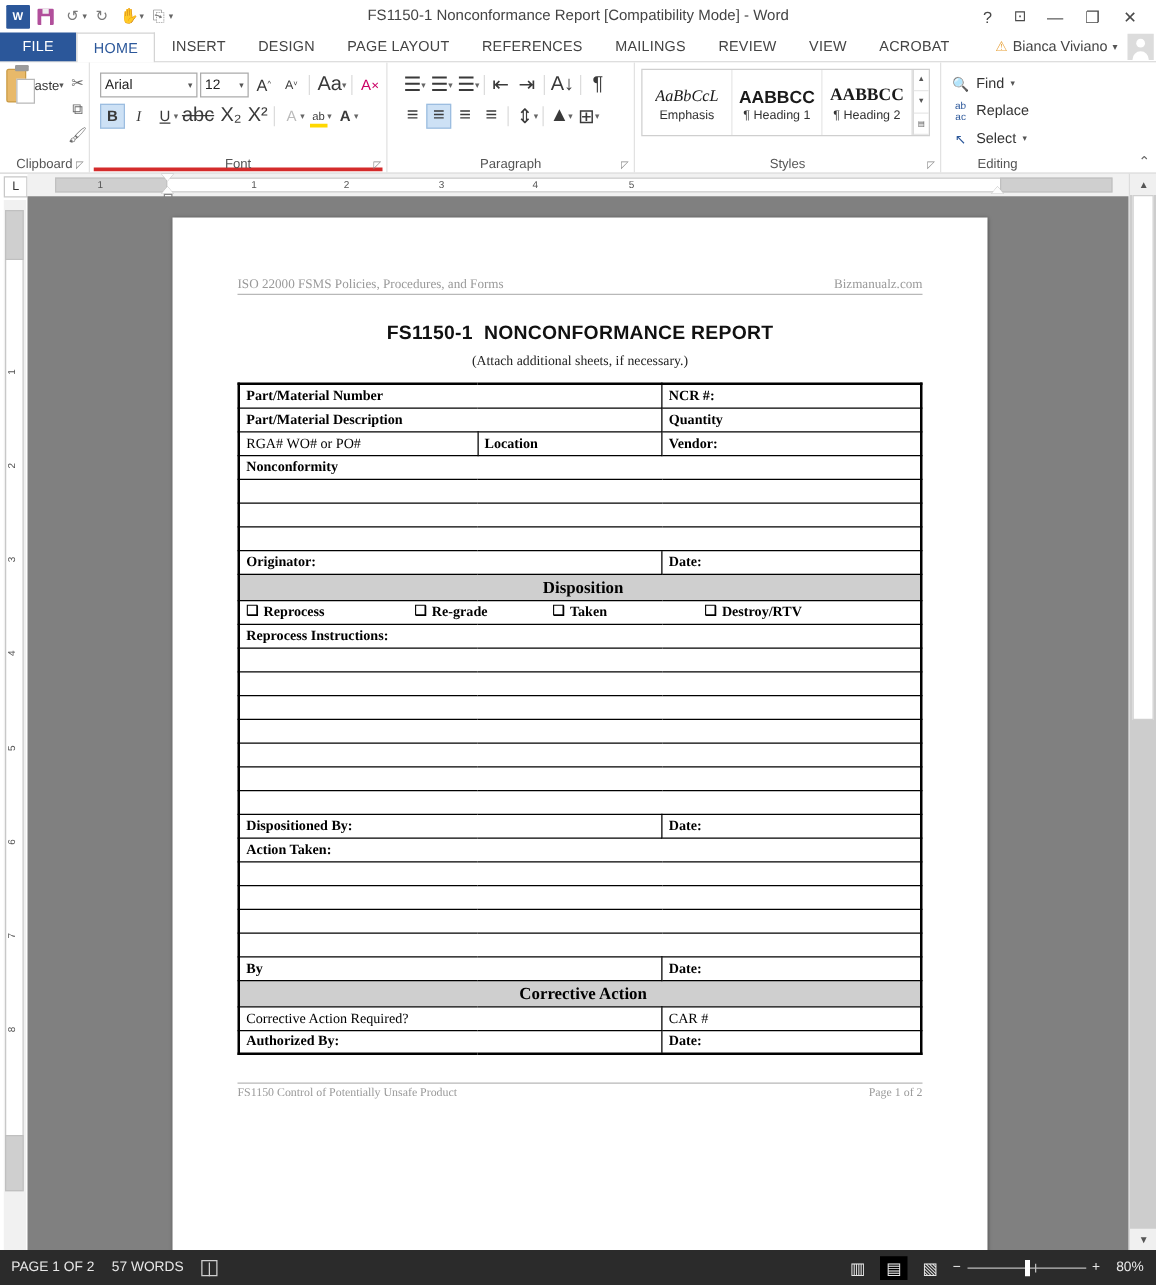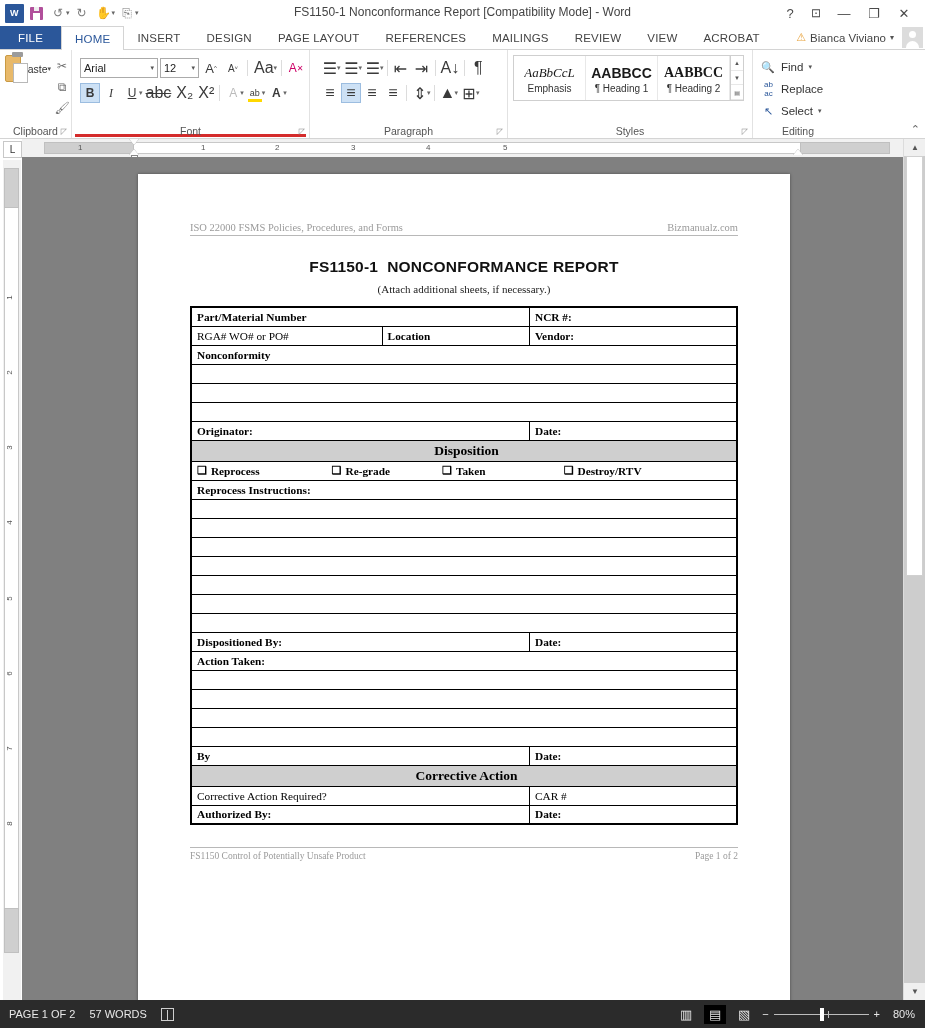--- a/index.html
+++ b/index.html
@@ -148,21 +148,21 @@
   .hl-yellow { position: relative; }
   .hl-yellow::after { content: ""; position: absolute; bottom: 1px; left: 3px; right: 3px; height: 3px; background: #ffd800; }
   .hl-red::after { content: ""; position: absolute; bottom: 1px; left: 3px; right: 3px; height: 3px; background: #d42b2b; }
 
   
   .para-row { display: flex; align-items: center; gap: 1px; height: 22px; }
   .para-row.r2 { margin-top: 3px; }
 
   
   .styles-gallery {
-    display: flex; border: 1px solid #cfcfcf; height: 46px; margin-top: 2px;
+    display: flex; border: 1px solid #cfcfcf; height: 54px; margin-top: 2px;
   }
   .style-item {
     width: 72px; display: flex; flex-direction: column; align-items: center; justify-content: center;
     border-right: 1px solid #e8e8e8;
   }
   .style-preview { font-size: 14px; color: #1a1a1a; line-height: 20px; white-space: nowrap; overflow: hidden; }
   .style-preview.emph { font-family: "Liberation Serif", serif; font-style: italic; font-size: 13px; }
   .style-preview.h1 { font-family: "Liberation Sans", sans-serif; font-weight: bold; font-size: 14px; }
   .style-preview.h2 { font-family: "Liberation Serif", serif; font-weight: bold; font-size: 14px; }
   .style-name { font-size: 10px; color: #333; white-space: nowrap; }
@@ -572,20 +572,24 @@
         </div>
         <div class="doc-subtitle">(Attach additional sheets, if necessary.)</div>
 
         <table class="form">
           <tbody id="form-body">
               <tr>
                 <td class="b" colspan="2" style="width: 62%;">Part/Material Number</td>
                 <td class="b" colspan="1" style="width: 38%; margin-left: 24px;">NCR #:</td>
               </tr>
               <tr>
+                <td class="b" colspan="2" style="width: 62%;">Part/Material Description</td>
+                <td class="b" colspan="1" style="width: 38%;">Quantity</td>
+              </tr>
+              <tr>
                 <td class="reg" style="width: 35%;">RGA# WO# or PO#</td>
                 <td class="b" style="width: 27%;">Location</td>
                 <td class="b" style="width: 38%;">Vendor:</td>
               </tr>
               <tr>
                 <td colspan="3" class="b">Nonconformity</td>
               </tr>
               <tr>
                 <td colspan="3" class="blank">&nbsp;</td>
               </tr>

